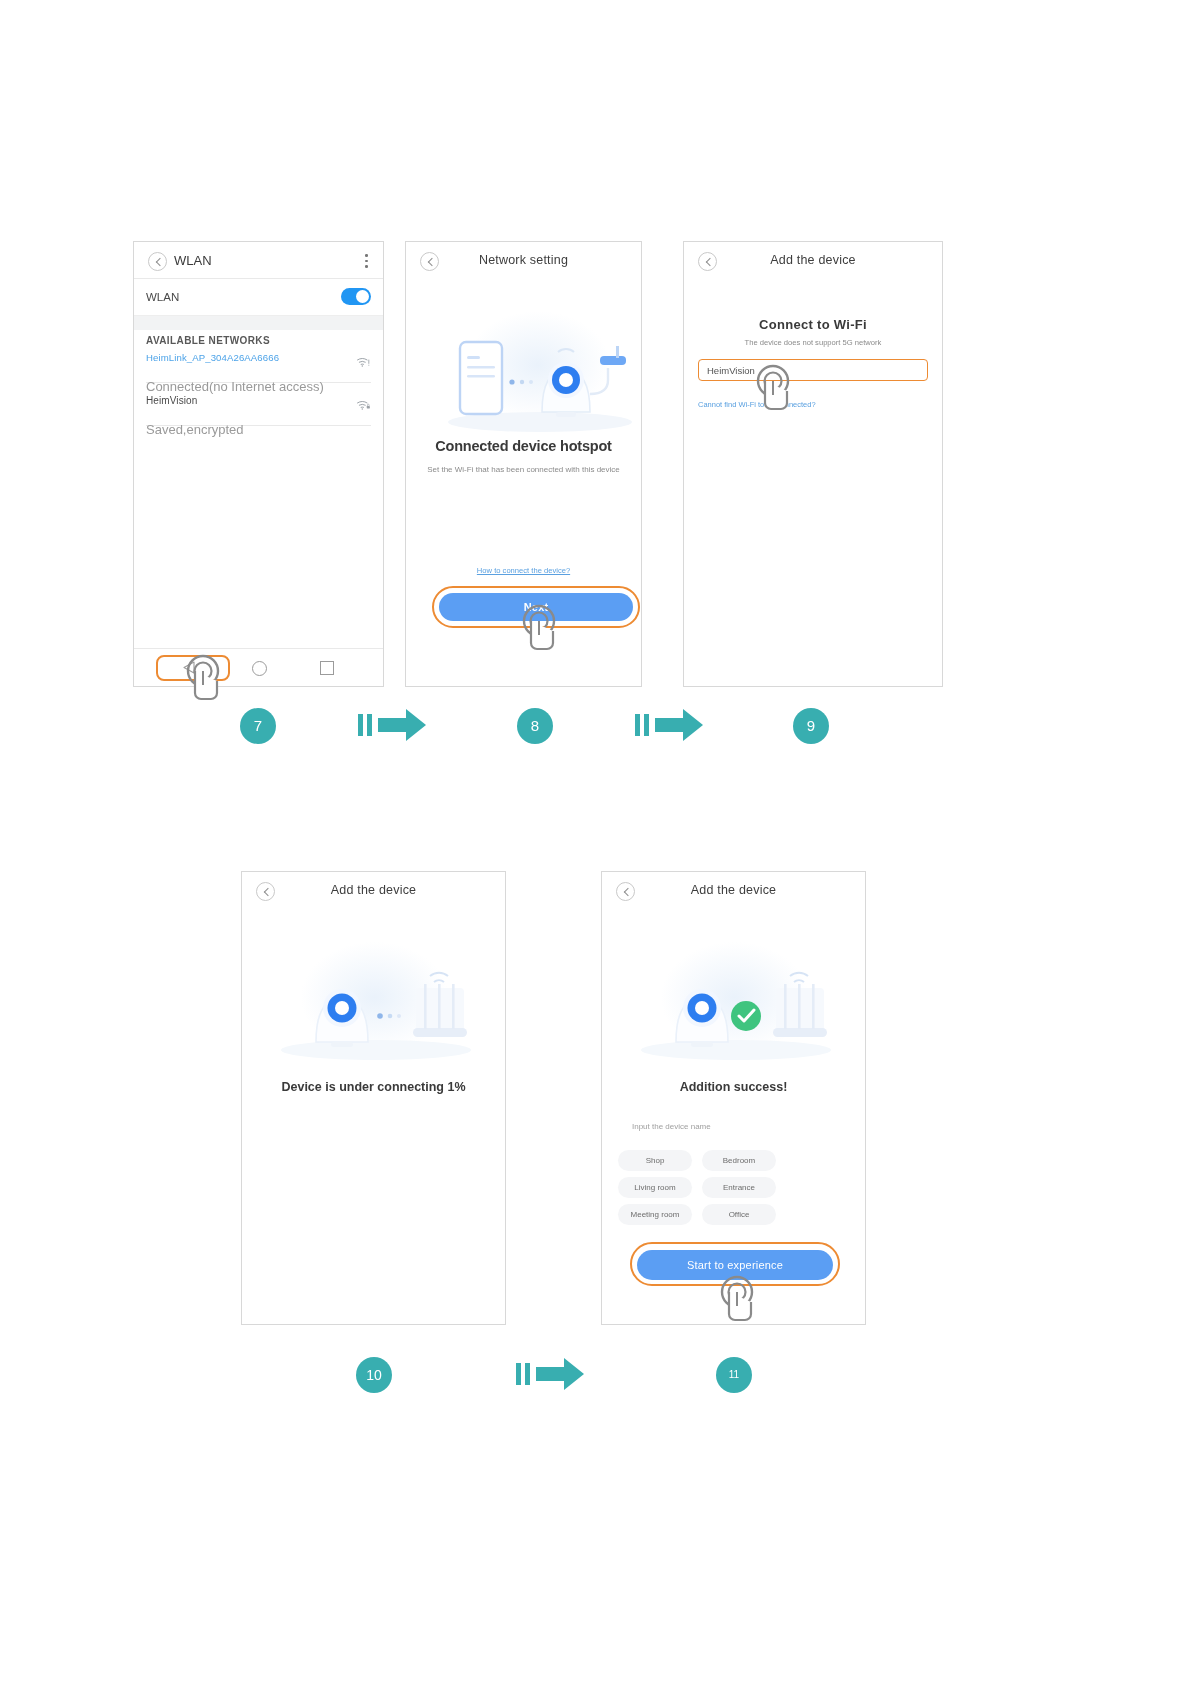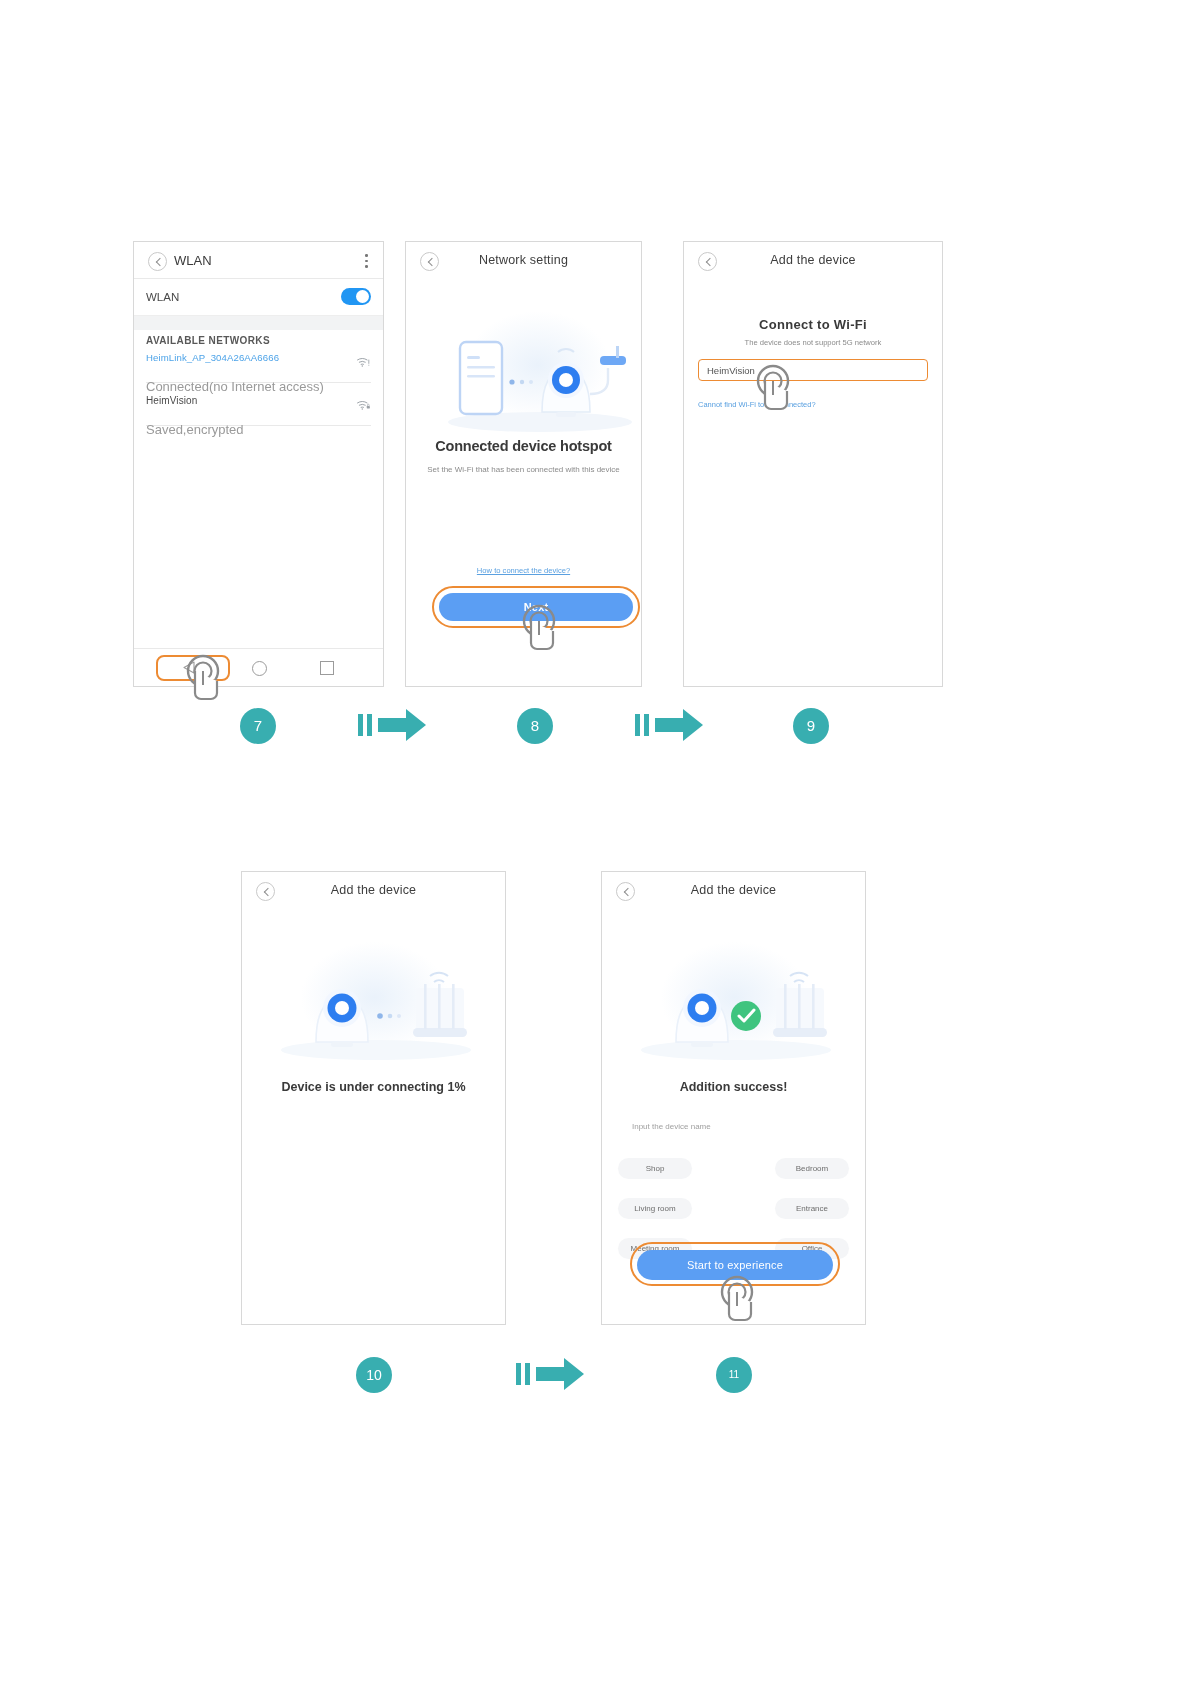--- a/index.html
+++ b/index.html
@@ -86,21 +86,21 @@
   .tip{position:relative;padding-left:20px;margin-bottom:12px;font-size:8.2px;color:#5c5c5c;line-height:1.5;}
   .tip .num{
     position:absolute;left:0;top:0;width:11px;height:11px;border-radius:50%;
     background:#ddeaf7;color:#5b9ef3;font-size:6.5px;text-align:center;line-height:11px;
   }
 
   
   #phone5{left:601px;top:871px;width:265px;height:454px;}
   .h5-title{position:absolute;left:0;right:0;top:208px;text-align:center;font-size:12.5px;font-weight:bold;color:#3a3a3a;}
   .h5-label{position:absolute;left:18px;top:250px;font-size:8px;color:#a0a0a0;margin-left:12px;}
-  .chips{position:absolute;left:16px;right:16px;top:286px;display:flex;flex-wrap:wrap;gap:19px 10px;justify-content:space-between;}
+  .chips{position:absolute;left:16px;right:16px;top:278px;display:flex;flex-wrap:wrap;gap:6px 10px;justify-content:flex-start;}
   .chip{
     background:#f4f5f7;border-radius:13px;padding:6px 0;min-width:74px;text-align:center;
     font-size:8px;color:#6d6d6d;
   }
 
   
   .step{
     position:absolute;width:36px;height:36px;border-radius:50%;background:#38aeb0;color:#fff;
     font-size:15px;text-align:center;line-height:36px;
   }

